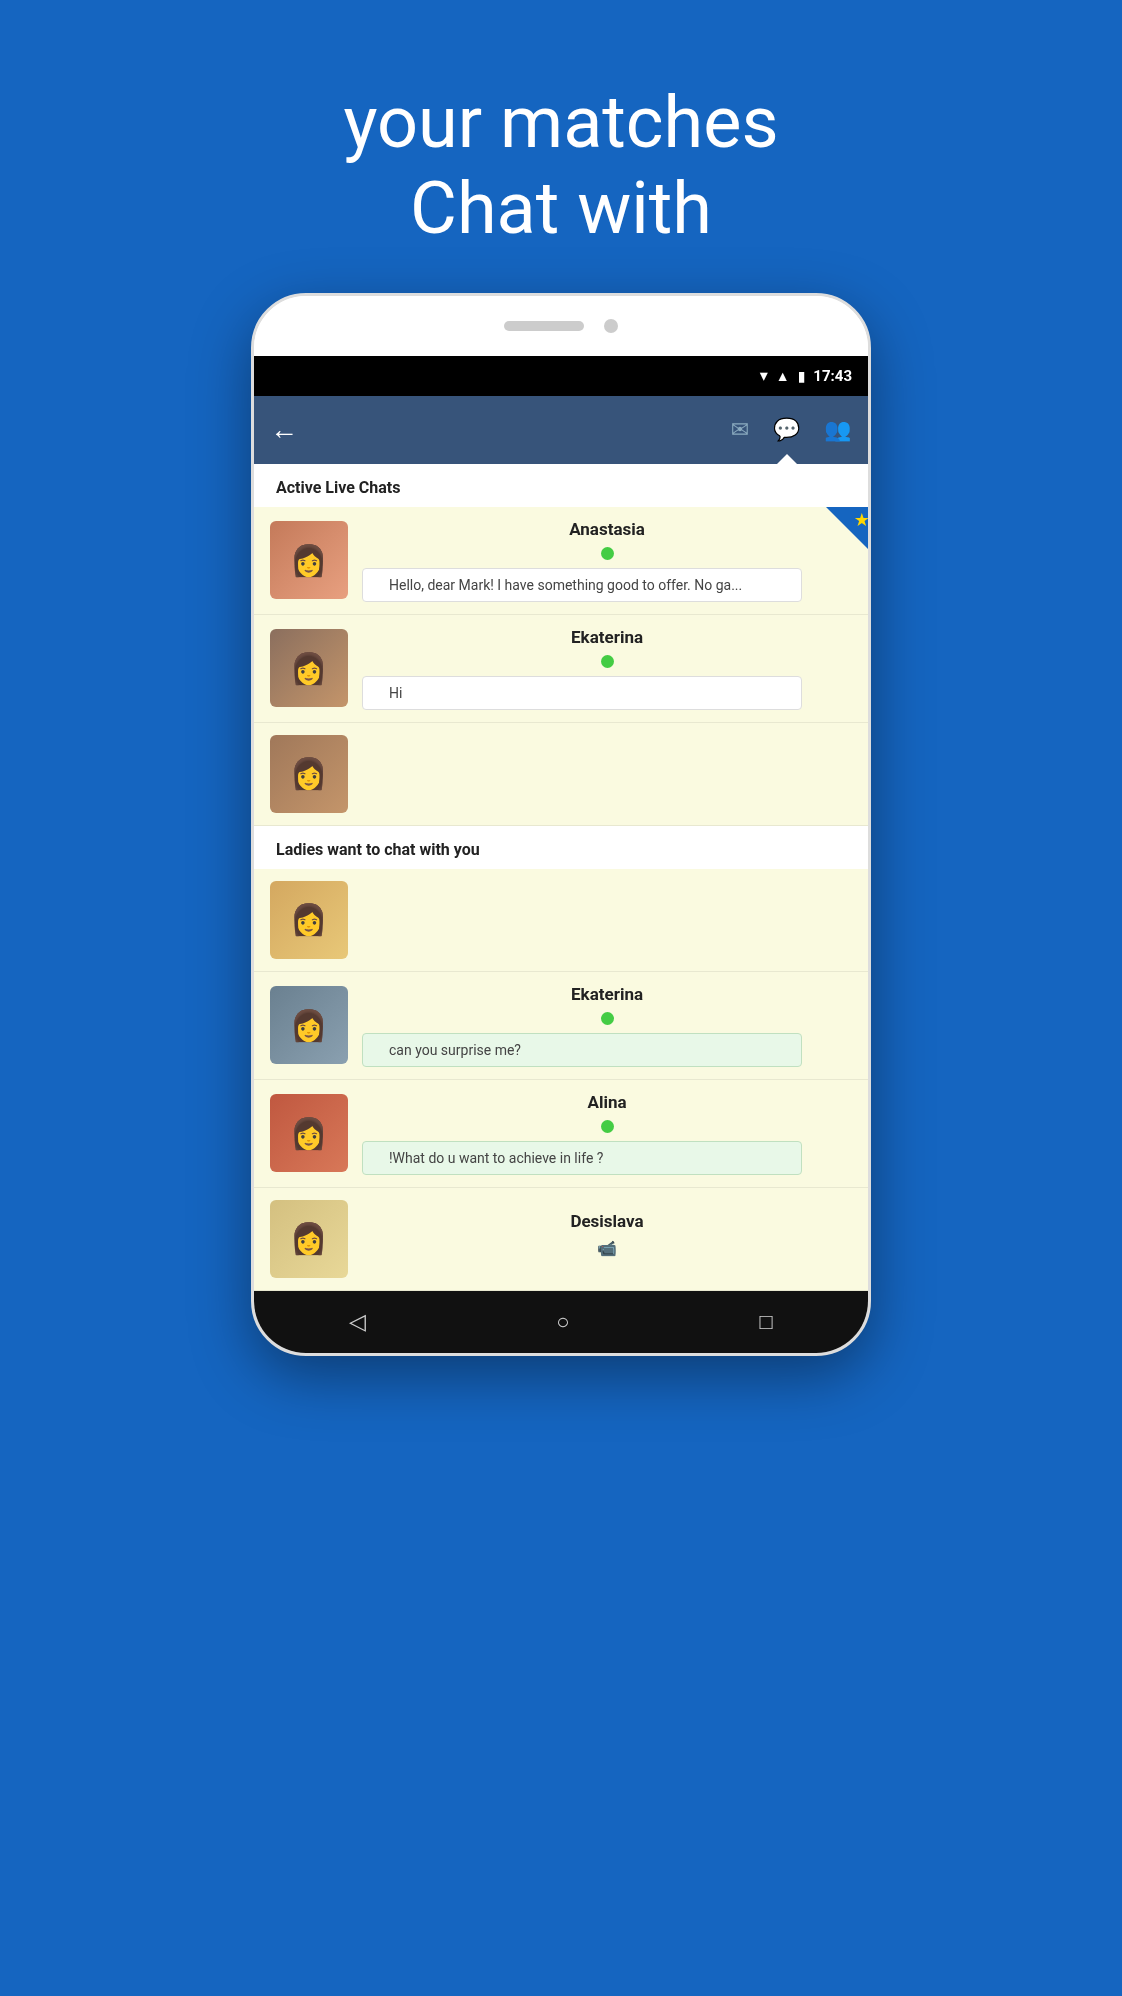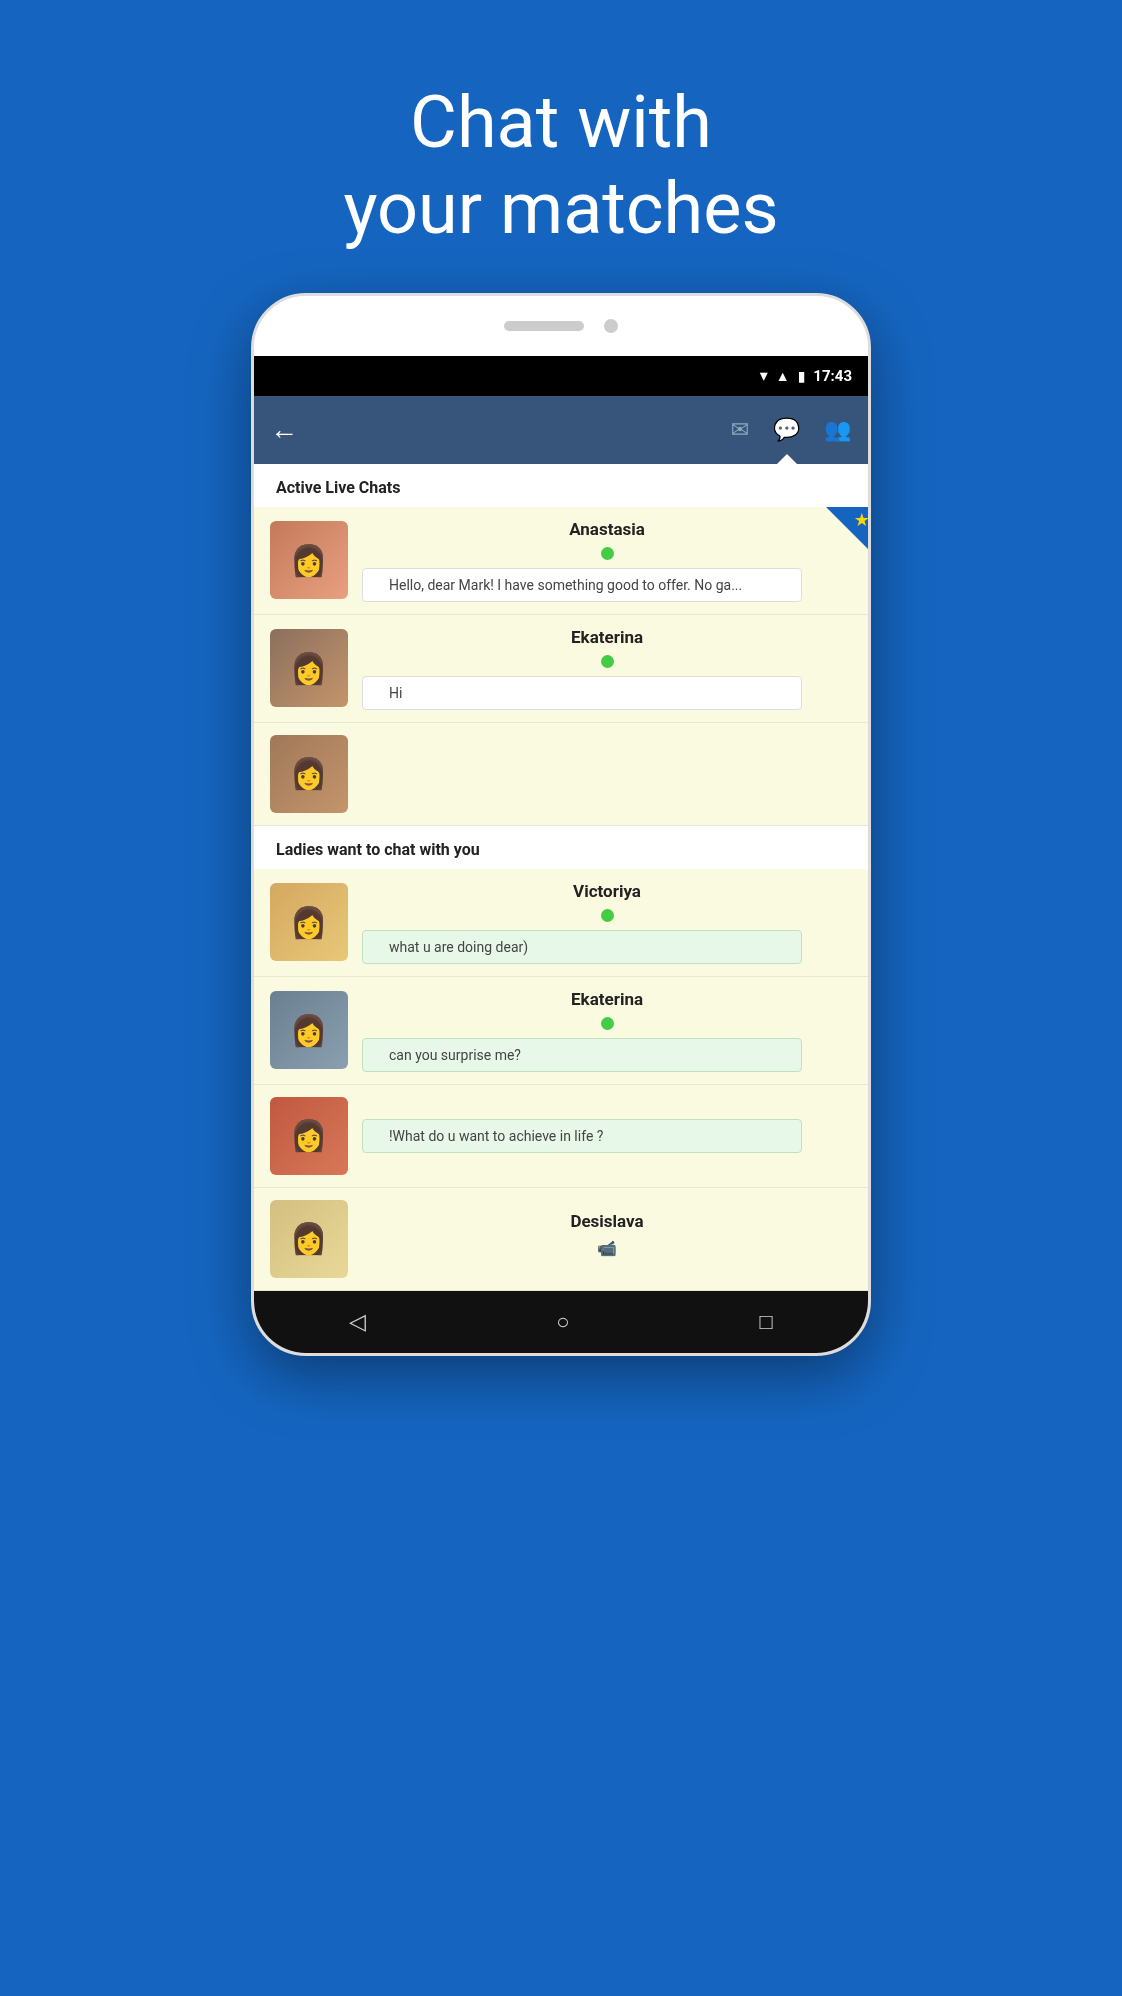--- a/index.html
+++ b/index.html
@@ -234,22 +234,22 @@
       color: white;
       font-size: 22px;
       opacity: 0.8;
       cursor: pointer;
     }
   </style>
 </head>
 <body>
 
 <div class="hero-text">
+  <h1>your matches</h1>
   <h1>Chat with</h1>
-  <h1>your matches</h1>
 </div>
 
 <div class="phone-wrapper">
 
   <div class="phone-speaker-area">
     <div class="phone-speaker"></div>
     <div class="phone-camera"></div>
   </div>
 
   <div class="status-bar">
@@ -304,47 +304,44 @@
         <div class="avatar-placeholder">👩</div>
       </div>
     </div>
 
     <div class="section-header">Ladies want to chat with you</div>
 
     <div class="chat-item">
       <div class="avatar av-victoriya">
         <div class="avatar-placeholder">👩</div>
       </div>
-      <div class="chat-info">
-        <div class="chat-name-row">
-          <span class="chat-name">Victoriya</span>
-          <span class="online-dot"></span>
-        </div>
-        <div class="chat-preview mint-bg">what u are doing  dear)</div>
-      </div>
     </div>
 
     <div class="chat-item">
       <div class="avatar av-ekaterina2">
         <div class="avatar-placeholder">👩</div>
       </div>
       <div class="chat-info">
         <div class="chat-name-row">
           <span class="chat-name">Ekaterina</span>
           <span class="online-dot"></span>
         </div>
         <div class="chat-preview mint-bg">can you surprise me?</div>
       </div>
     </div>
 
     <div class="chat-item">
       <div class="avatar av-alina">
         <div class="avatar-placeholder">👩</div>
       </div>
       <div class="chat-info">
+        <div class="chat-name-row">
+          <span class="chat-name">Alina</span>
+          <span class="online-dot"></span>
+        </div>
         <div class="chat-preview mint-bg">!What do u want to achieve in life ?</div>
       </div>
     </div>
 
     <div class="chat-item">
       <div class="avatar av-desislava">
         <div class="avatar-placeholder">👩</div>
       </div>
       <div class="chat-info">
         <div class="chat-name-row">

